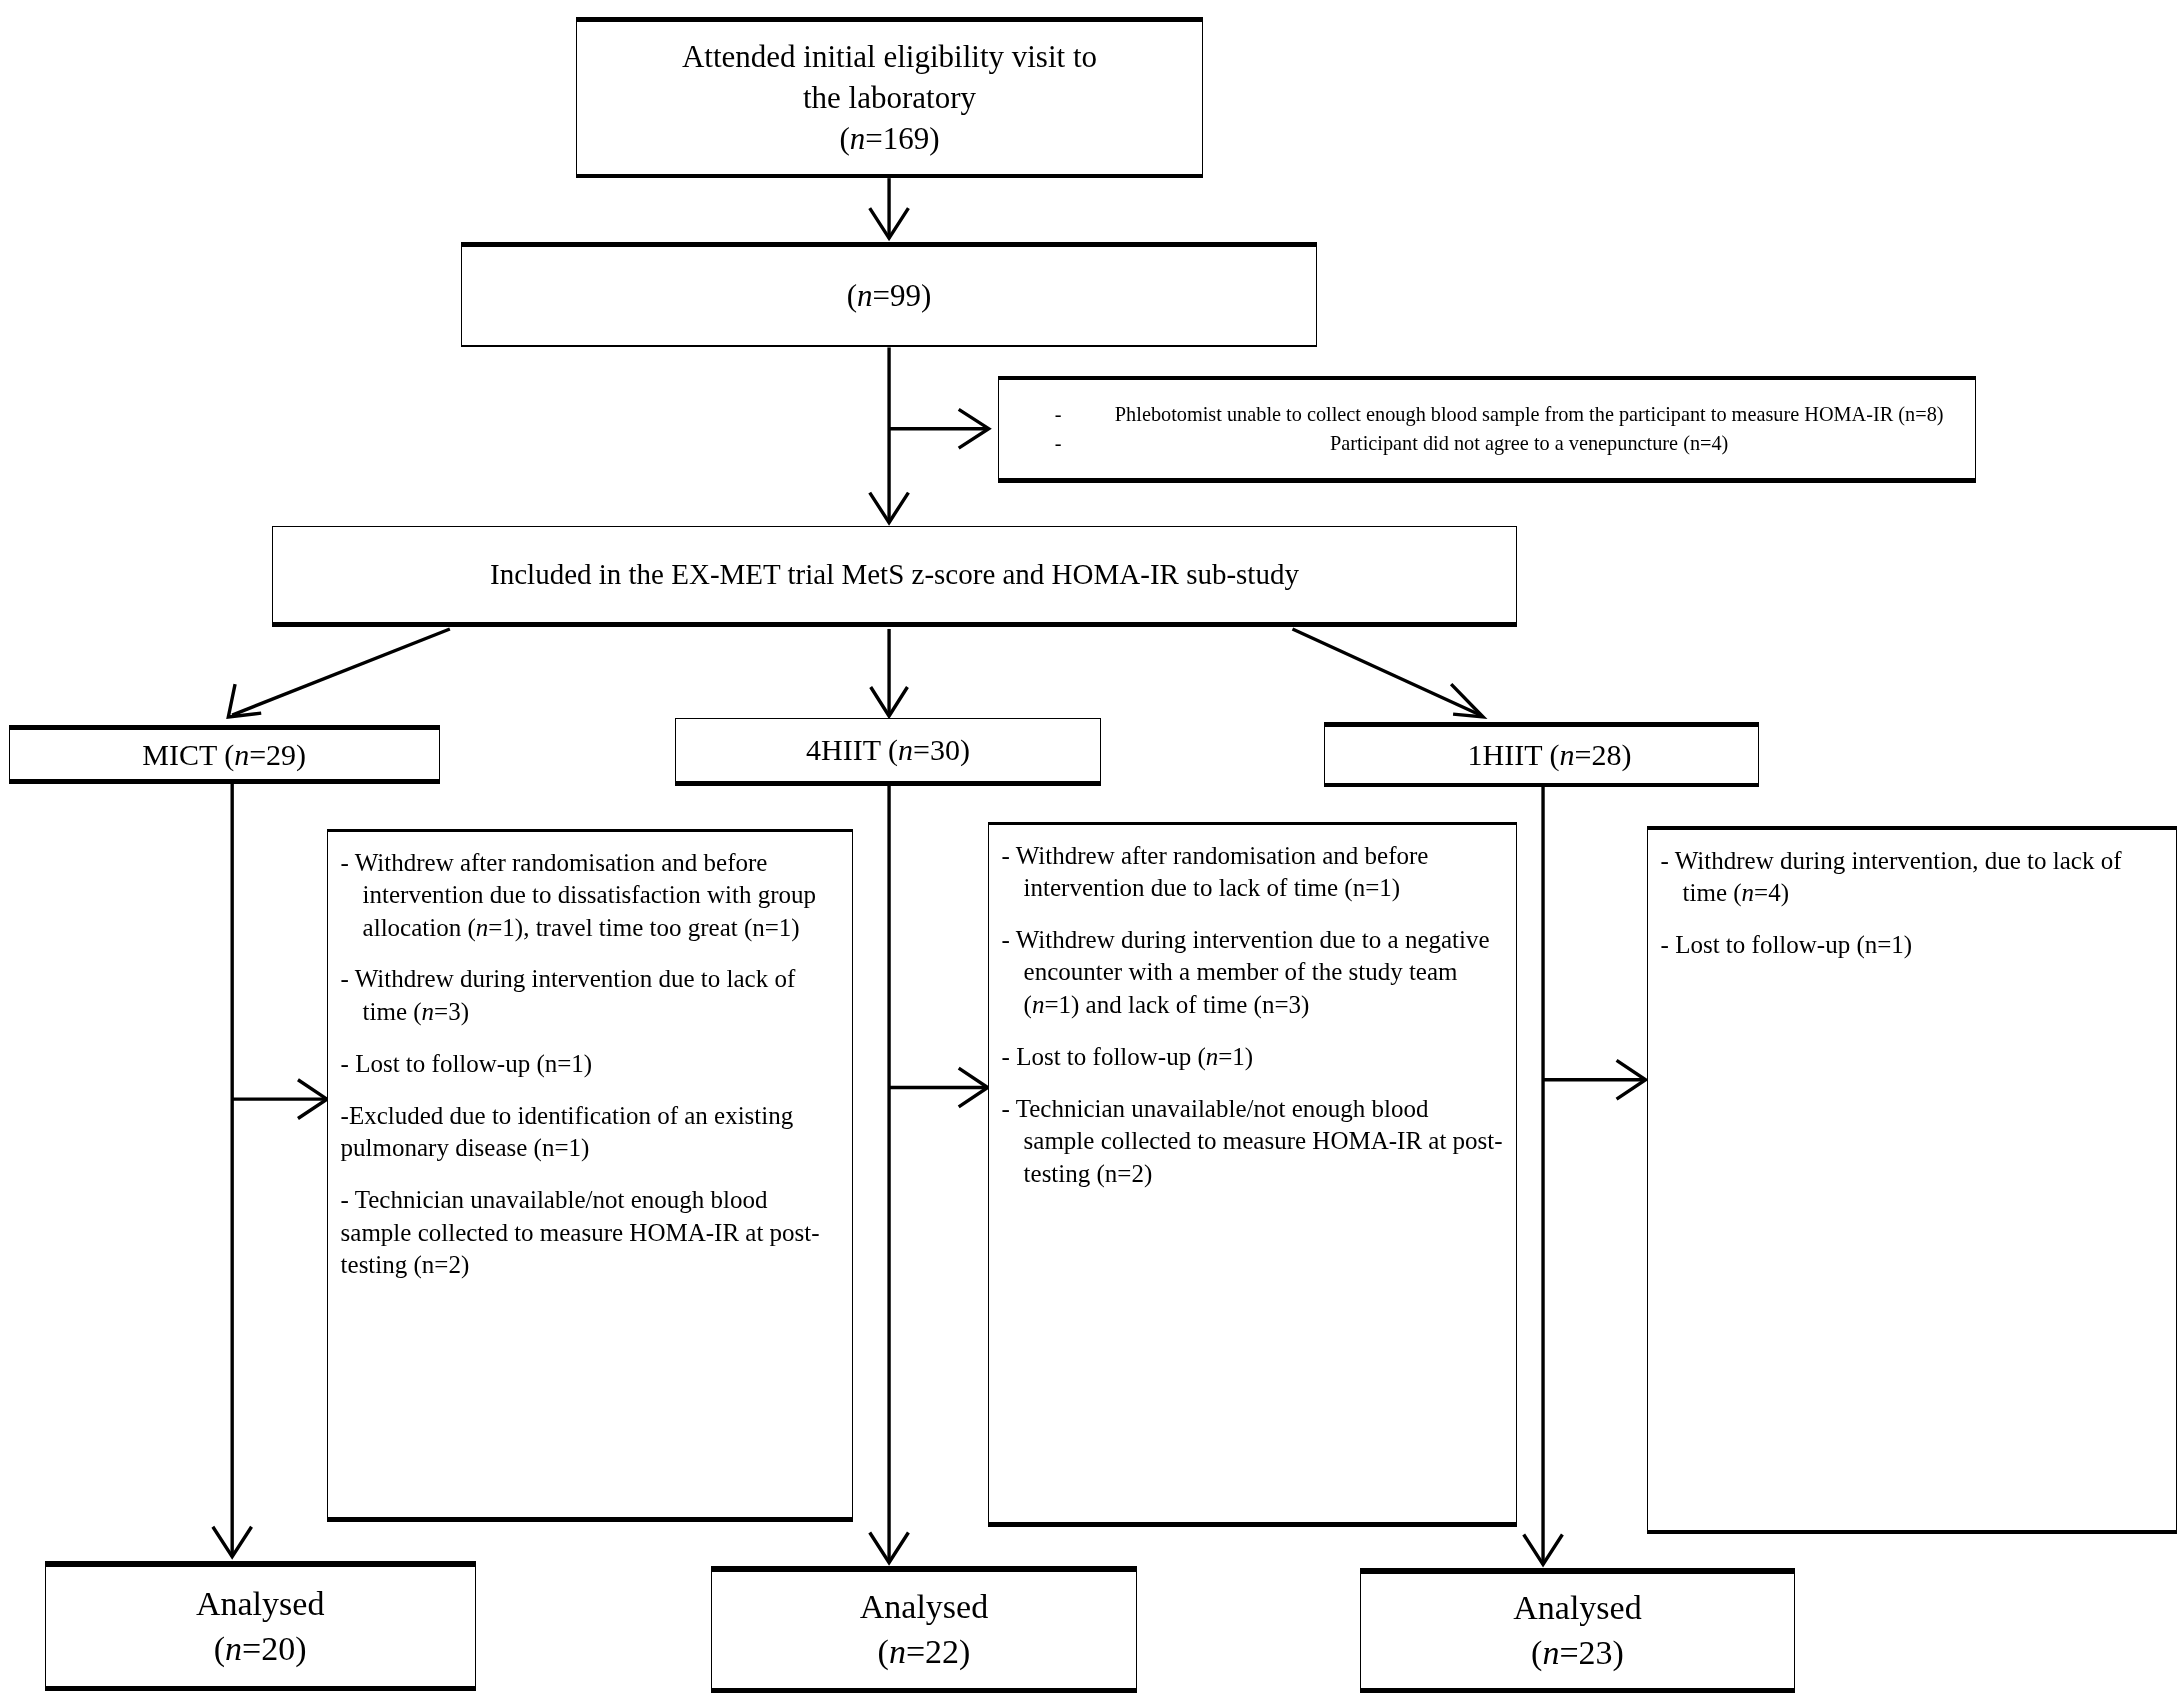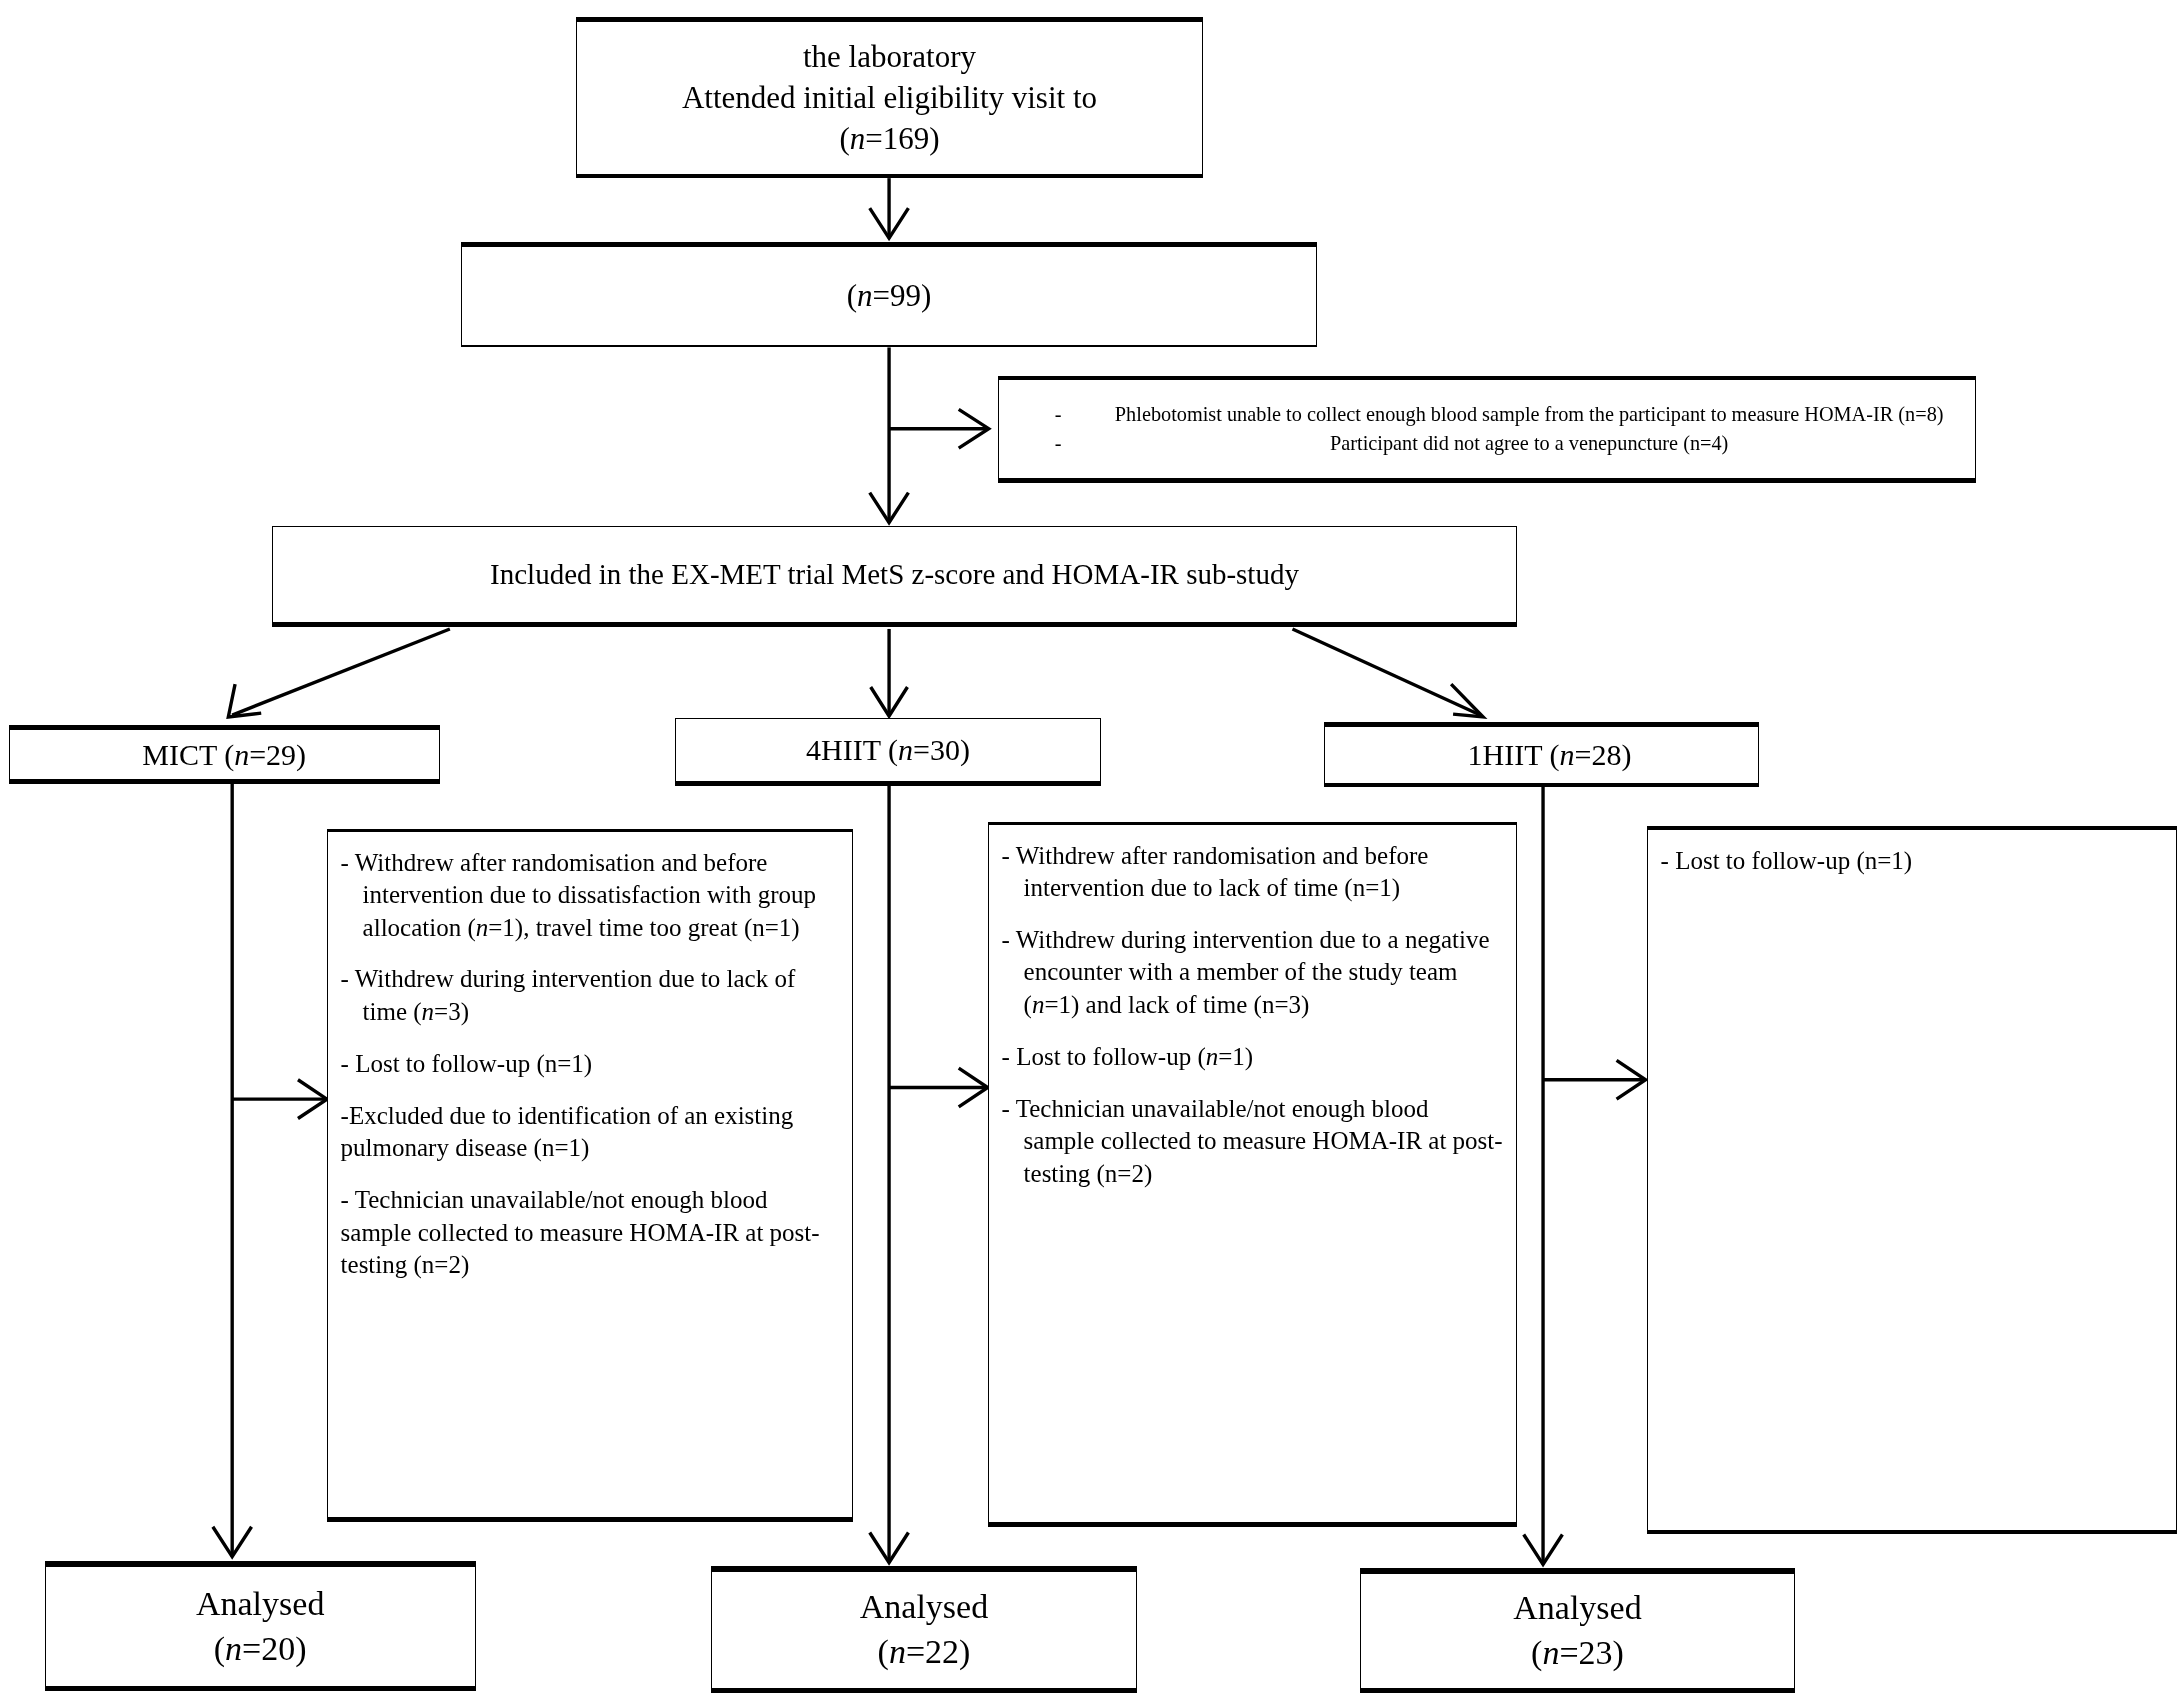--- a/index.html
+++ b/index.html
@@ -173,22 +173,22 @@
       <line x1="3190" y1="1626" x2="3190" y2="3234"></line>
       <path d="M 3150 3172 L 3190 3234 L 3230 3172" stroke-width="7"></path>
 
       <line x1="3190" y1="2232" x2="3400" y2="2232"></line>
       <path d="M 3342 2192 L 3402 2232 L 3342 2272" stroke-width="7"></path>
     </g>
   </svg>
 
   <div class="box" id="box-screened">
     <div>
+      <div>Attended initial eligibility visit to</div>
       <div>the laboratory</div>
-      <div>Attended initial eligibility visit to</div>
       <div>(<em class="n">n</em><span>=169)</span></div>
     </div>
   </div>
 
   <div class="box" id="box-recruited">
     <div>
       <div>(<em class="n">n</em><span>=99)</span></div>
     </div>
   </div>
 
@@ -228,20 +228,21 @@
   </div>
 
   <div class="detail-box" id="detail-4hiit">
     <p class="detail-item hang">- Withdrew after randomisation and before intervention due to lack of time (n=1)</p>
     <p class="detail-item hang">- Withdrew during intervention due to a negative encounter with a member of the study team (<em class="n">n</em>=1) and lack of time (n=3)</p>
     <p class="detail-item hang">- Lost to follow-up (<em class="n">n</em>=1)</p>
     <p class="detail-item hang">- Technician unavailable/not enough blood sample collected to measure HOMA-IR at post-testing (n=2)</p>
   </div>
 
   <div class="detail-box" id="detail-1hiit">
+    <p class="detail-item hang">- Withdrew during intervention, due to lack of time (<em class="n">n</em>=4)</p>
     <p class="detail-item hang">- Lost to follow-up (n=1)</p>
   </div>
 
   <div class="box analysed-box" id="box-an-mict">
     <div>
       <div>Analysed</div>
       <div>(<em class="n">n</em>=20)</div>
     </div>
   </div>
   <div class="box analysed-box" id="box-an-4hiit">

